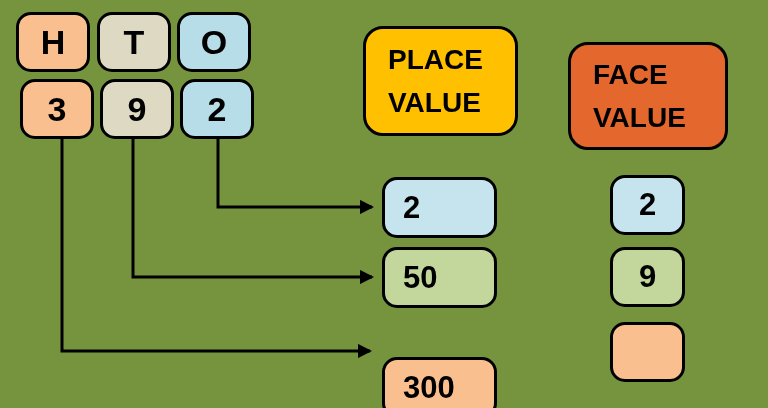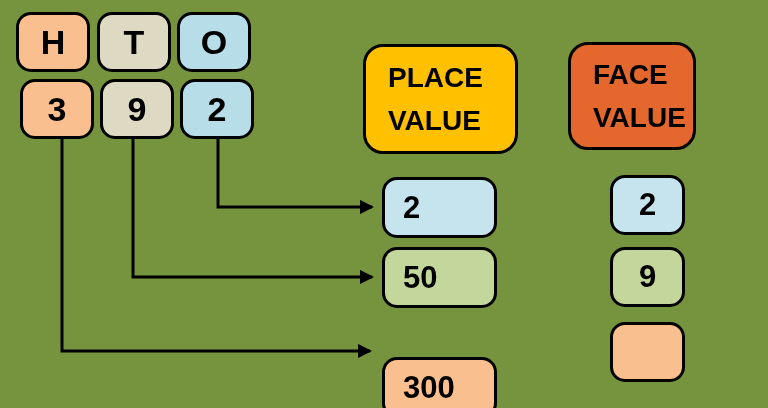--- a/index.html
+++ b/index.html
@@ -33,22 +33,22 @@
   
   .header-box {
     border-radius: 20px;
     flex-direction: column;
     align-items: flex-start;
     justify-content: center;
     padding-left: 22px;
     font-size: 28px;
     line-height: 1.55;
   }
-  #place-header { left: 363px; top: 44px; width: 155px; height: 110px; }
-  #face-header  { left: 568px; top: 42px; width: 128px; height: 108px; }
+  #place-header { left: 363px; top: 26px; width: 155px; height: 110px; }
+  #face-header  { left: 568px; top: 42px; width: 160px; height: 108px; }
 
   
   .pv-box {
     left: 382px;
     width: 115px;
     height: 61px;
     border-radius: 15px;
     justify-content: flex-start;
     padding-left: 18px;
     font-size: 31px;

